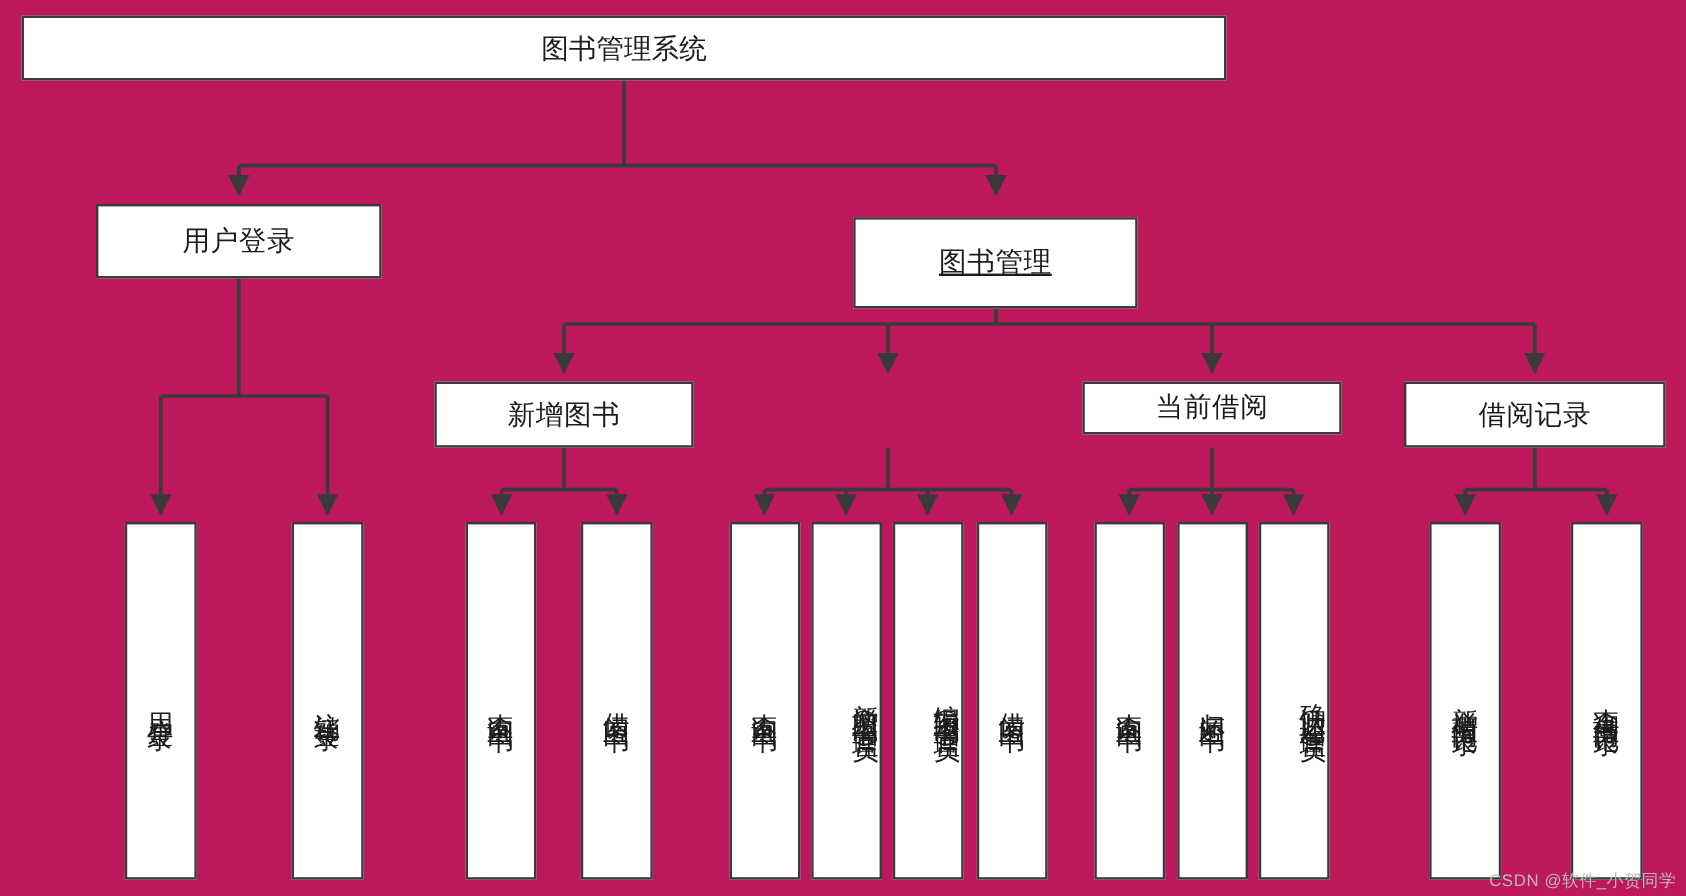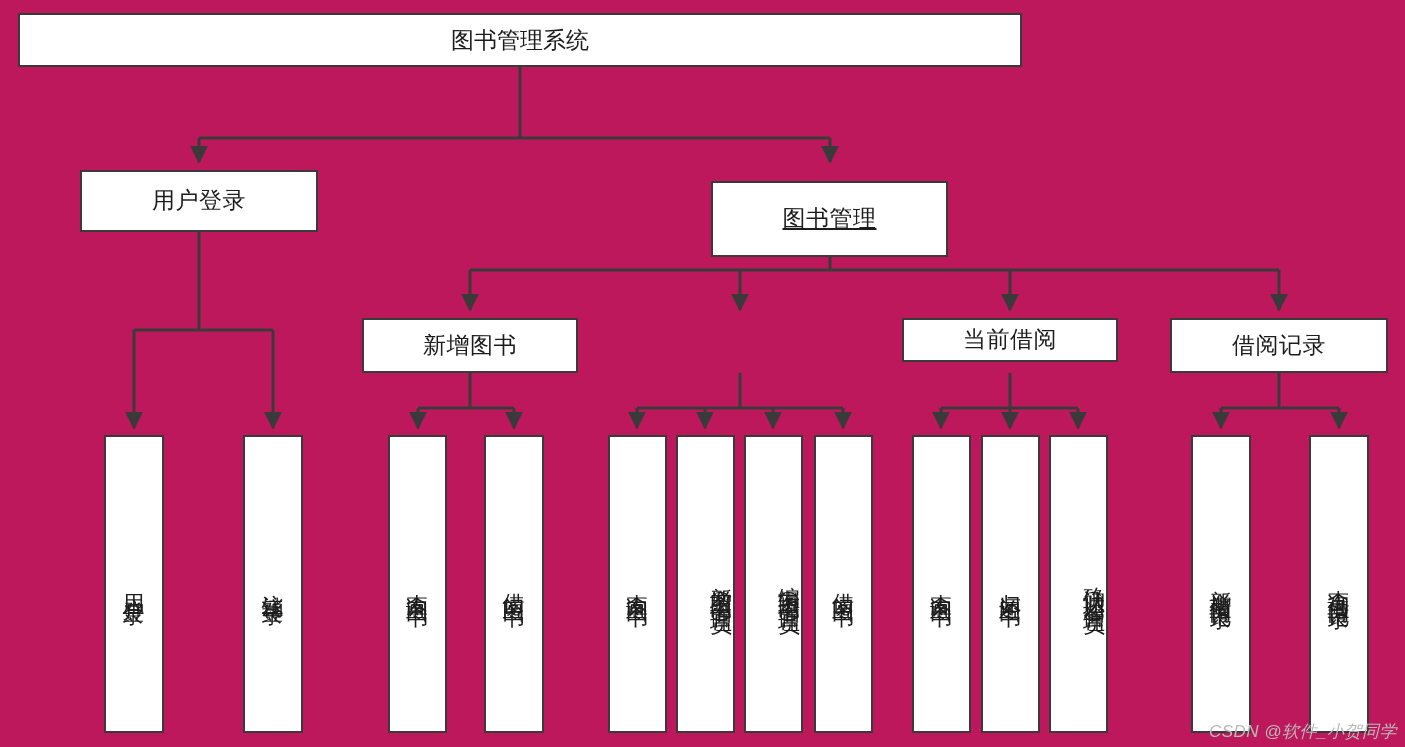--- a/index.html
+++ b/index.html
@@ -58,25 +58,24 @@
     overflow: hidden;
   }
   .node-v.centered {
     align-items: center;
     padding-top: 0;
   }
   .watermark {
     position: absolute;
     right: 8px;
     bottom: 4px;
-    font-size: 17px;
+    font-size: 14px;
     color: #b9b9b9;
     white-space: nowrap;
     letter-spacing: 0.5px;
-    font-style: italic;
   }
 </style>
 </head>
 <body>
 
 <div id="canvas">
 
   <svg id="edges" viewBox="0 0 1405 747" xmlns="http://www.w3.org/2000/svg">
     <defs>
       <marker id="arrow" viewBox="0 0 10 10" refX="9" refY="5" markerWidth="6" markerHeight="6" orient="auto-start-reverse">

